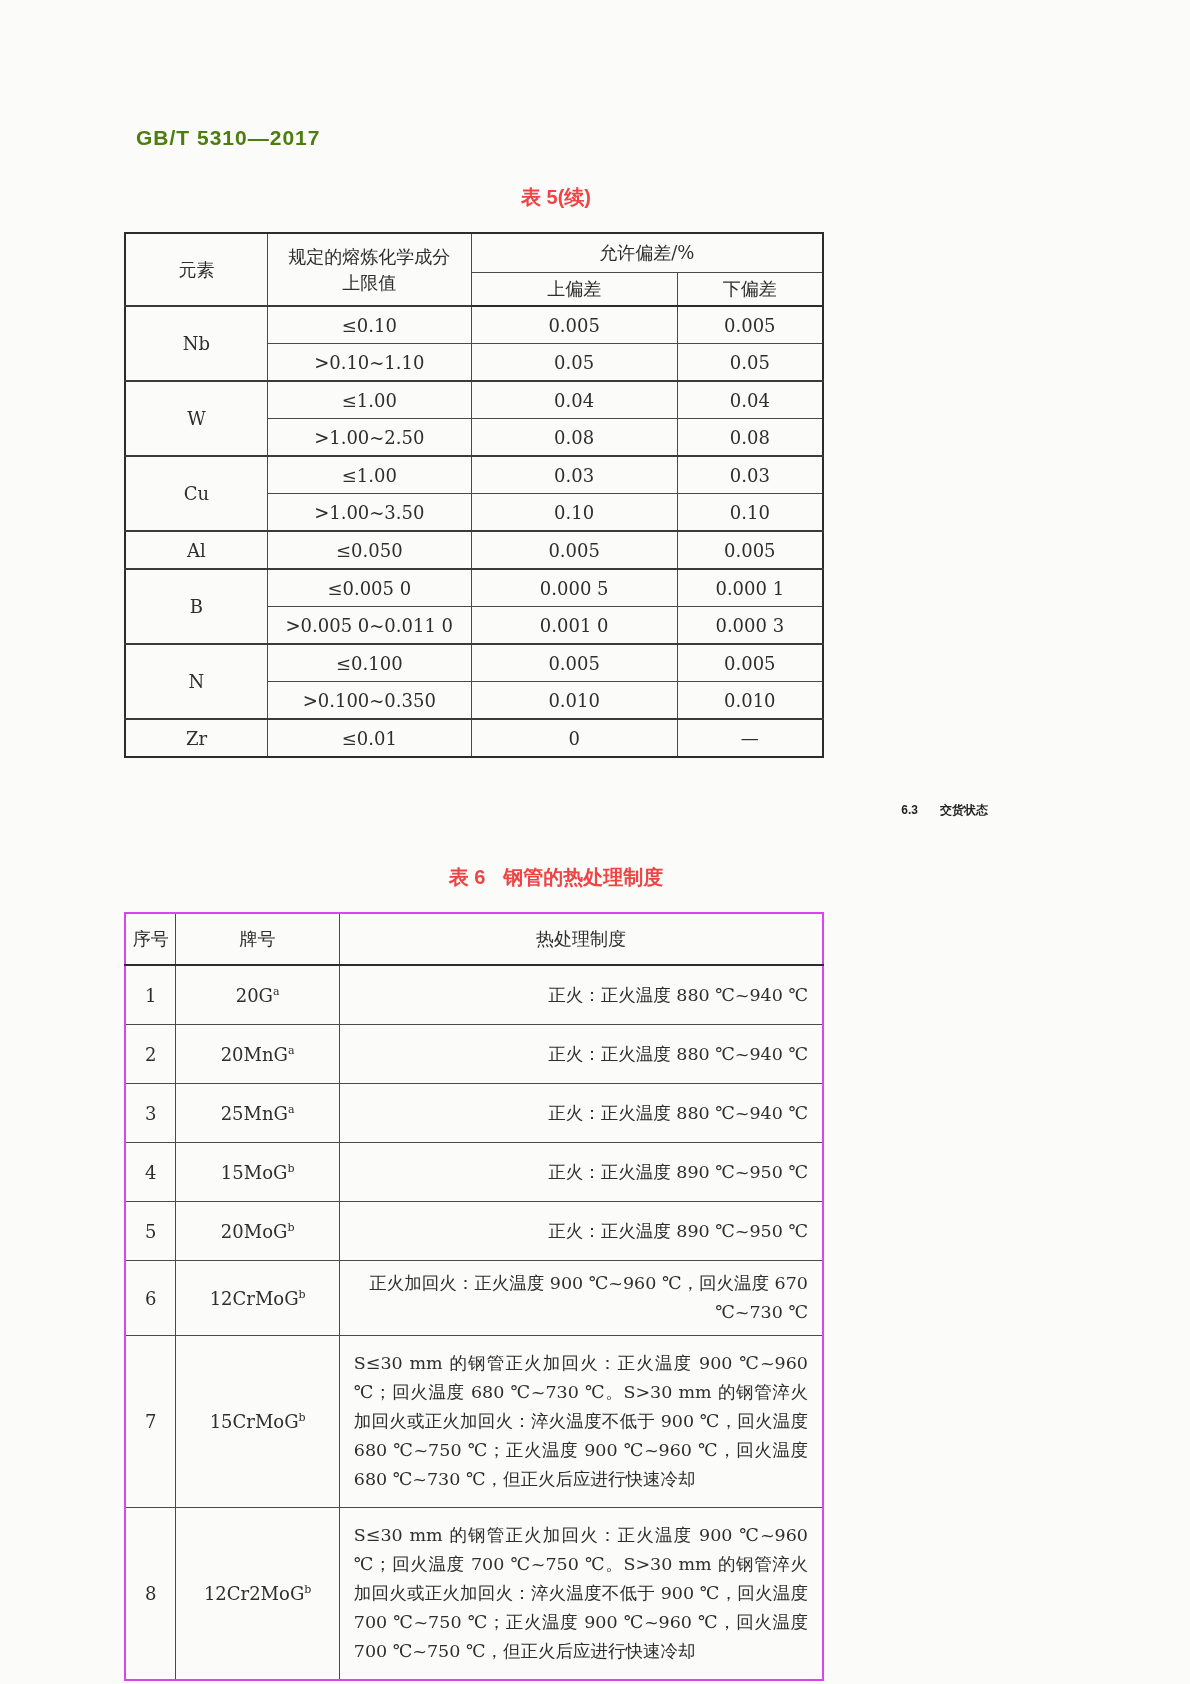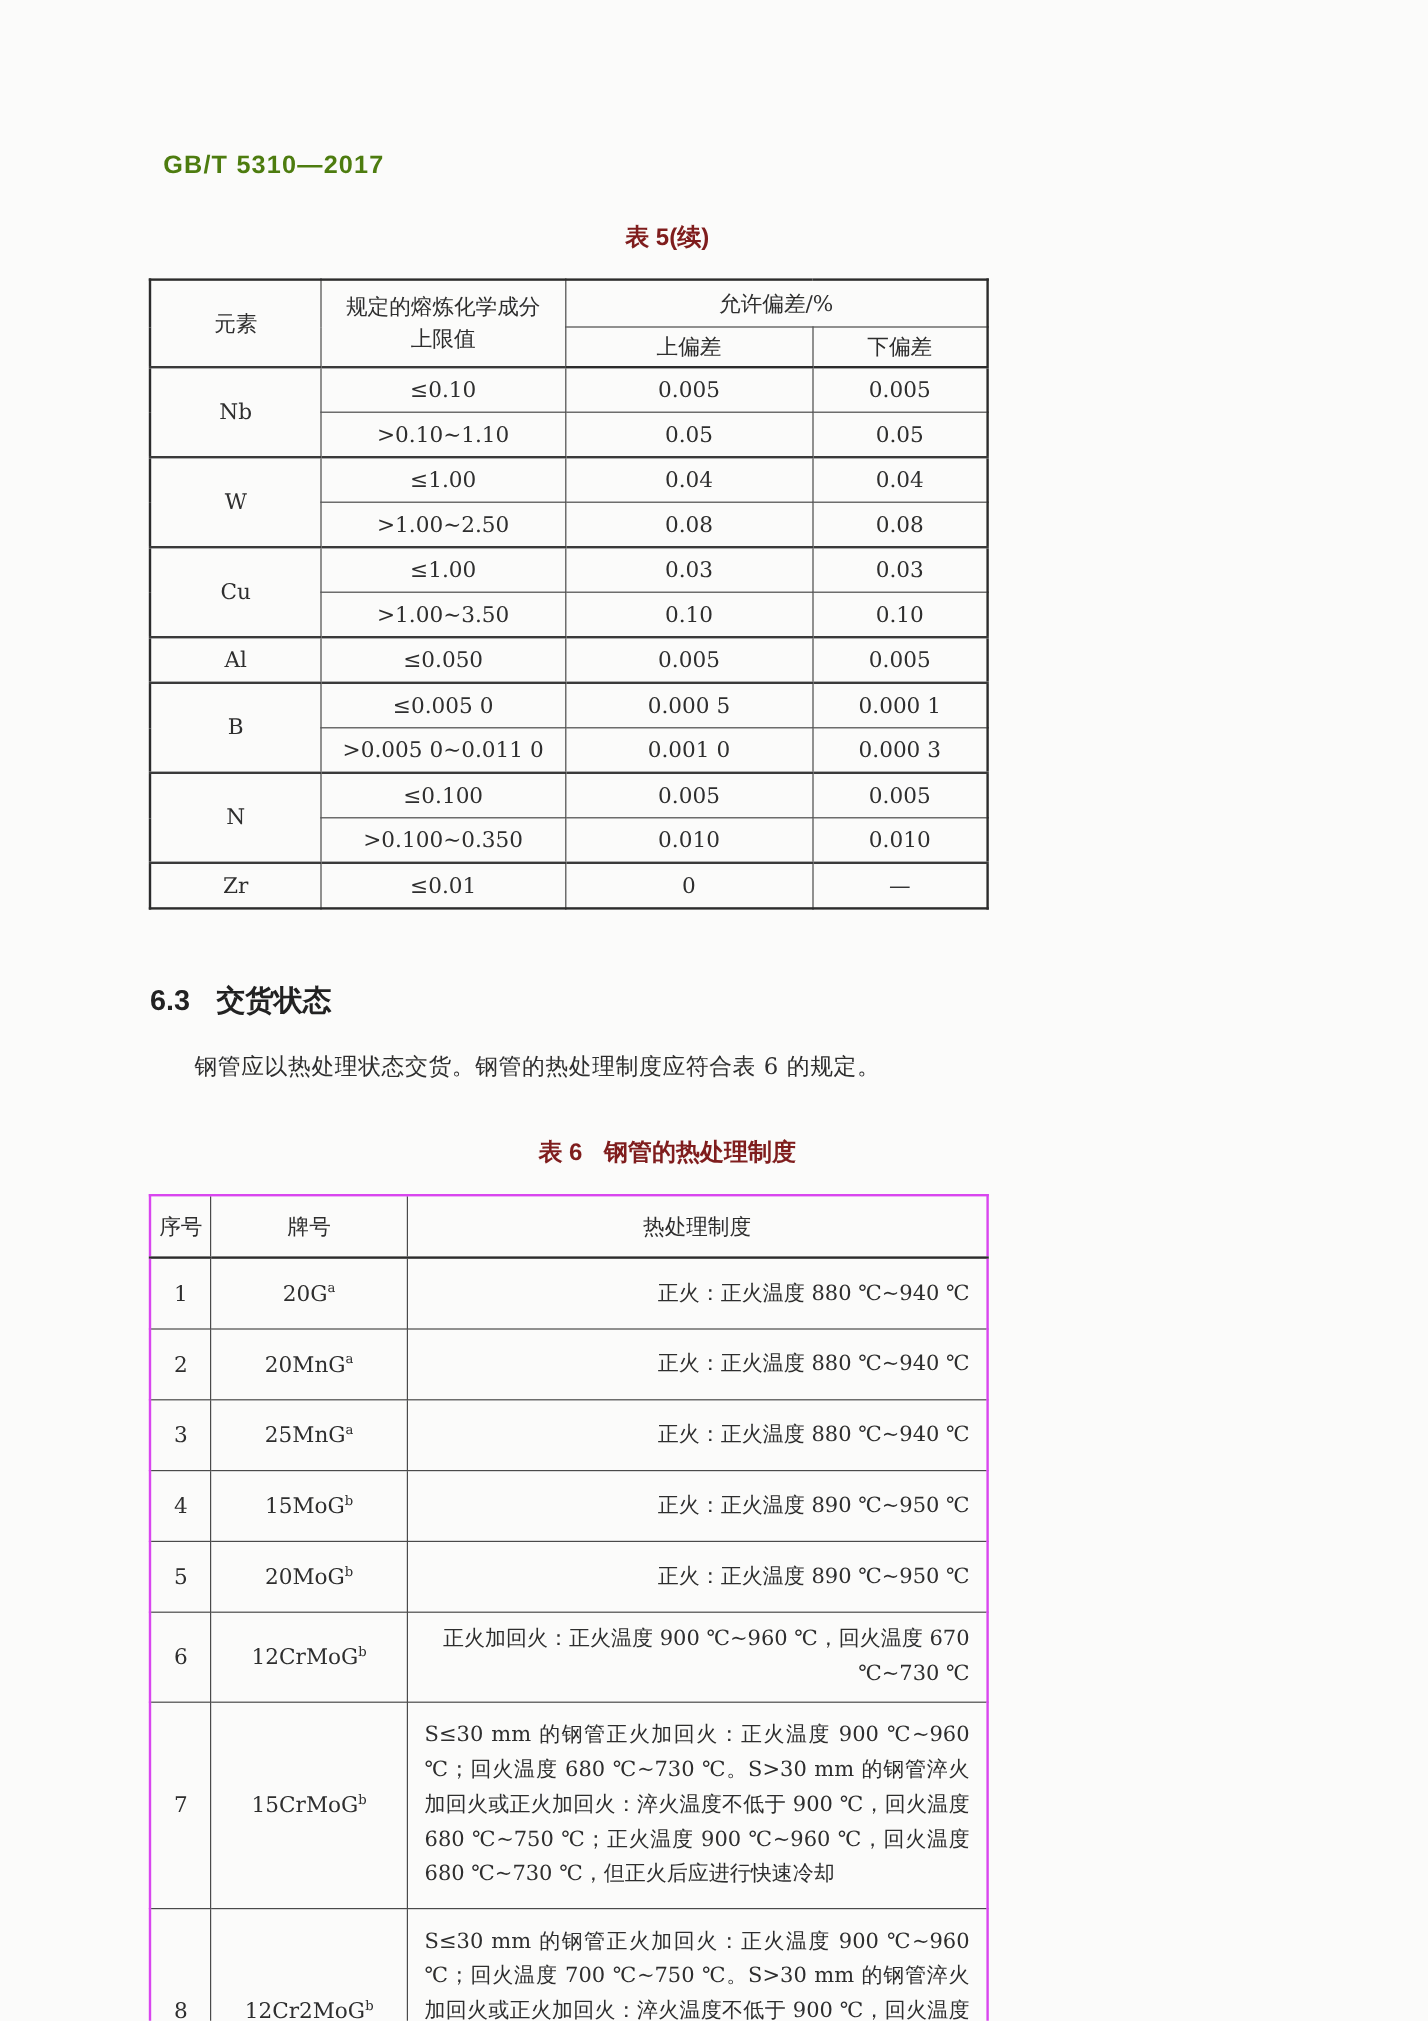--- a/index.html
+++ b/index.html
@@ -14,21 +14,21 @@
   .content{width:864px;margin-left:124px;}
   .doc-number{
     padding-top:126px;
     margin-left:12px;
     font-family:"Liberation Sans","DejaVu Sans",sans-serif;
     font-weight:bold;font-size:21px;letter-spacing:1px;color:#4d7c0f;
   }
   .tbl-title{
     text-align:center;
     font-family:"Liberation Sans","DejaVu Sans",sans-serif;
-    font-weight:bold;font-size:20px;color:#7f1d1d;
+    font-weight:bold;font-size:20px;color:#ef4444;
   }
   .t5-title{margin-top:34px;}
   table{border-collapse:collapse;width:700px;table-layout:fixed;}
   .t5{margin-top:21px;border:2px solid #2c2c2c;}
   .t5 th,.t5 td{
     border:1px solid #4a4a4a;
     text-align:center;vertical-align:middle;
     font-size:18px;font-weight:normal;
     padding:0 4px;
   }
@@ -44,23 +44,23 @@
     border:1px solid #4a4a4a;
     vertical-align:middle;font-weight:normal;
   }
   .t6 thead th{height:48px;text-align:center;font-size:18px;border-bottom:2px solid #2c2c2c;}
   .t6 td.c-no,.t6 td.c-grade{text-align:center;font-size:18px;}
   .t6 td.c-regime{text-align:right;font-size:17.5px;padding:8px 14px;line-height:29px;}
   .t6 tr.short td{height:42px;}
   .t6 td.c-regime.long{text-align:justify;padding:13px 14px;}
   sup{font-size:11px;line-height:0;}
   .section-heading{
-    margin-top:60px;margin-left:1px;
+    margin-top:44px;margin-left:1px;
     font-family:"Liberation Sans","DejaVu Sans",sans-serif;
-    font-weight:bold;font-size:24px;color:#222;
+    font-weight:bold;font-size:12px;color:#222;text-align:right;
   }
   .section-heading .num{margin-right:22px;}
   .para{
     margin-top:26px;
     font-size:19px;
     text-indent:2em;
     letter-spacing:0.5px;
   }
   .t6-title{margin-top:45px;}
   .t6-title .lbl{margin-right:18px;}
@@ -167,21 +167,20 @@
         <td>0</td>
         <td>—</td>
       </tr>
     </tbody>
   </table>
 
   <div class="section-heading">
     <span class="num">6.3</span><span>交货状态</span>
   </div>
 
-  <p class="para">钢管应以热处理状态交货。钢管的热处理制度应符合表 6 的规定。</p>
 
   <div class="tbl-title t6-title">
     <span class="lbl">表 6</span><span>钢管的热处理制度</span>
   </div>
 
   <table class="t6">
     <colgroup>
       <col style="width:7.3%">
         <col style="width:23.4%">
         <col style="width:69.3%">

